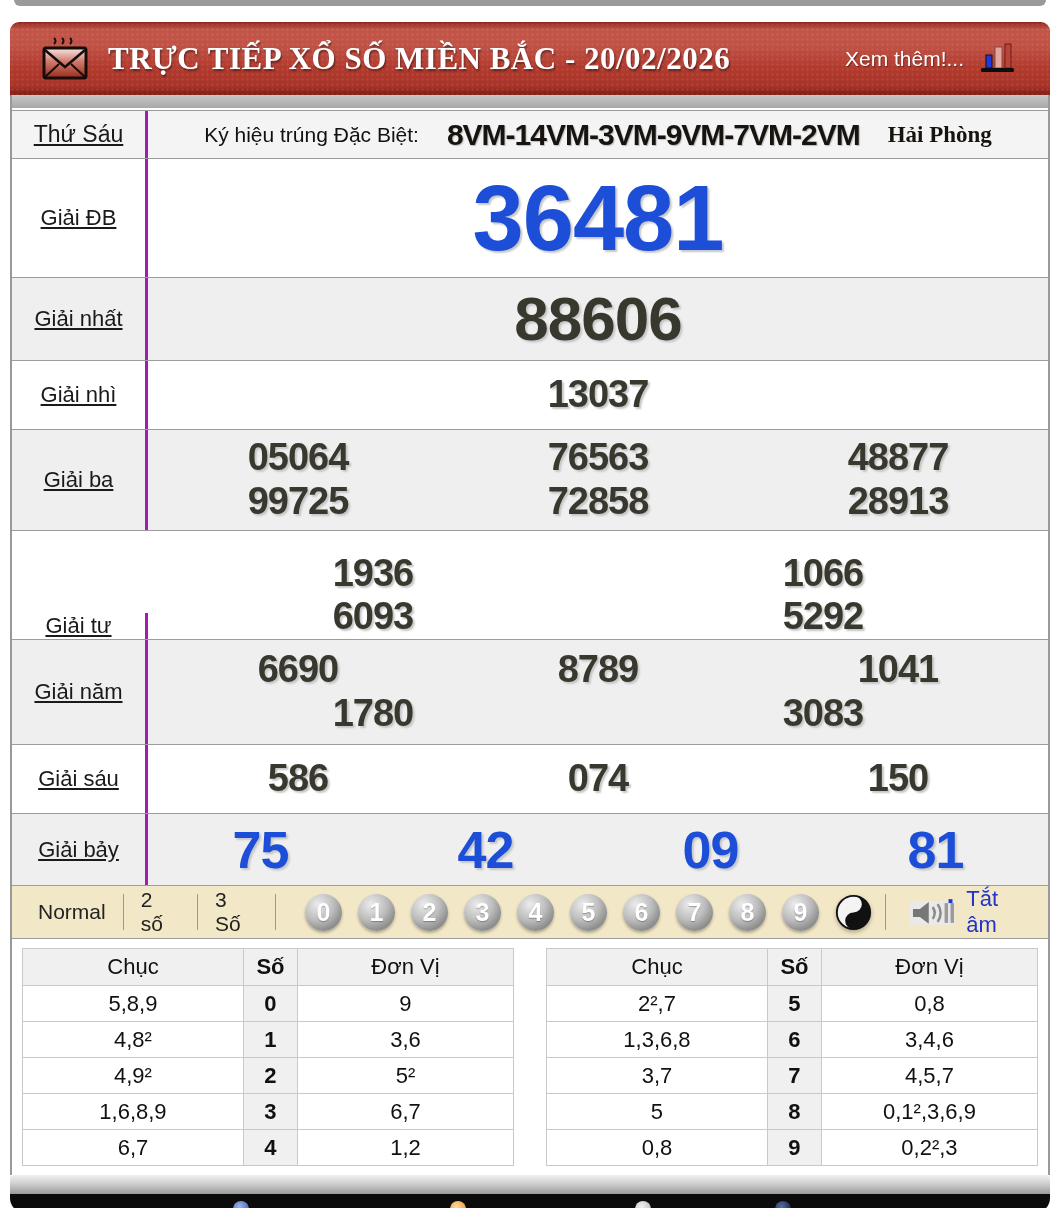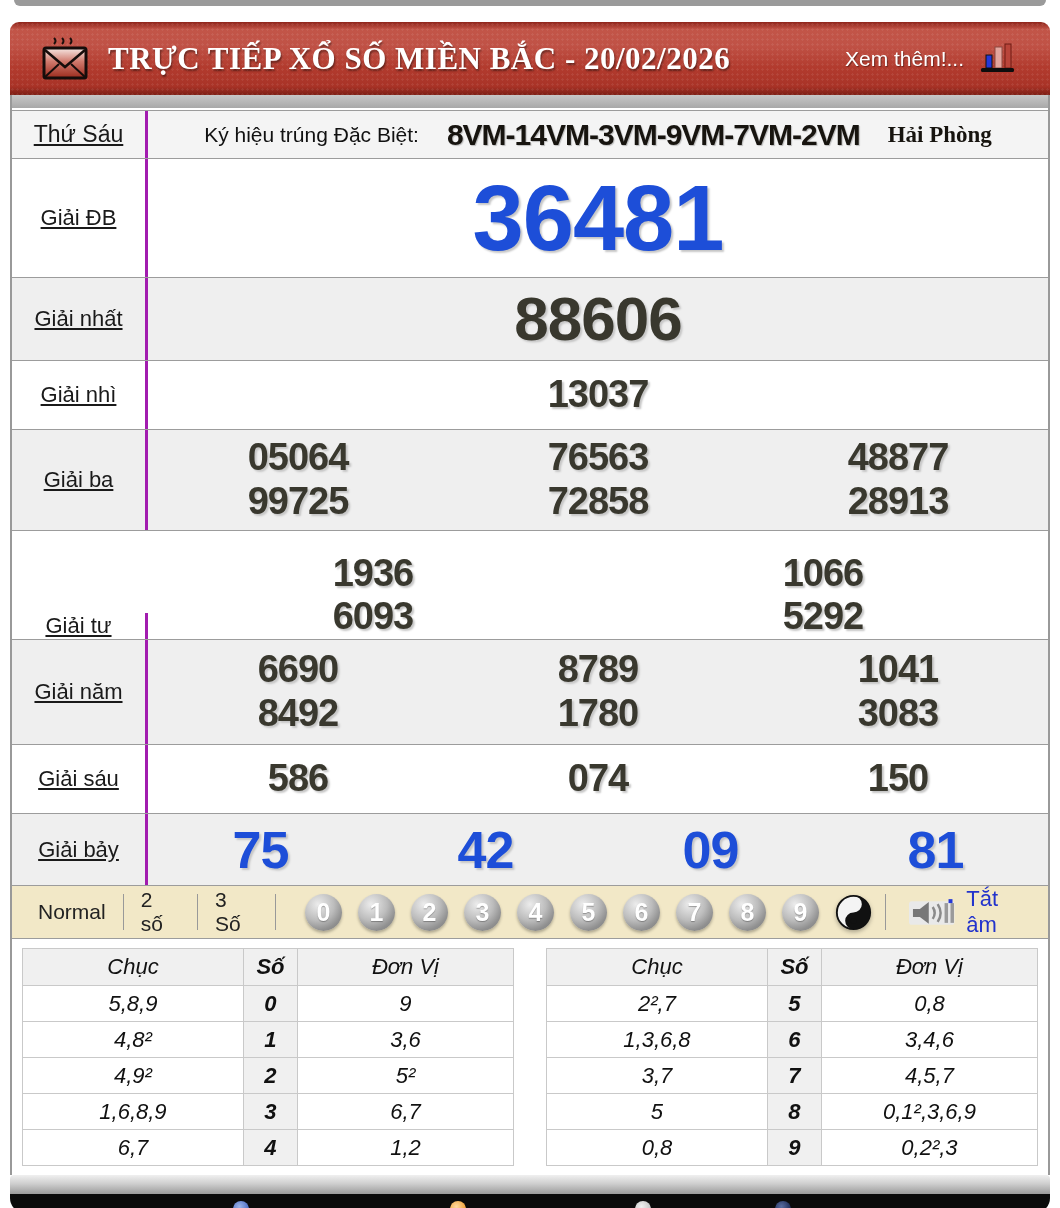--- a/index.html
+++ b/index.html
@@ -56,21 +56,21 @@
   .mode{font-size:21px;color:#222;cursor:pointer;padding:0 4px;}
   .tdiv{width:1px;height:36px;background:#999;margin:0 13px;}
   .balls{display:flex;align-items:center;gap:16px;margin-left:16px;}
   .ball{width:37px;height:37px;border-radius:50%;flex:none;cursor:pointer;
     background:radial-gradient(circle at 35% 28%,#ececec,#bcbcbc 45%,#909090 72%,#7b7b7b);
     color:#fff;font-weight:bold;font-size:25px;display:flex;align-items:center;justify-content:center;
     box-shadow:0 2px 3px rgba(0,0,0,.28);text-shadow:0 1px 1px rgba(0,0,0,.3);}
   .mute-wrap{margin-left:auto;display:flex;align-items:center;gap:10px;}
   .mute-label{color:#2233cc;font-size:22px;cursor:pointer;}
   
-  .stats{border-top:1px solid #9c9c9c;background:#fff;padding:9px 10px 9px;display:flex;gap:32px;font-style:italic;}
+  .stats{border-top:1px solid #9c9c9c;background:#fff;padding:9px 10px 9px;display:flex;gap:32px;}
   table.stat{flex:1;border-collapse:collapse;font-size:22px;color:#111;table-layout:fixed;}
   .stat th,.stat td{border:1px solid #c9c9c9;text-align:center;padding:0;}
   .stat th{height:36px;font-weight:normal;background:#f0f0f0;}
   .stat th.so-h{font-weight:bold;}
   .stat td{height:35px;background:#fff;}
   .stat td.so{background:#f0f0f0;font-weight:bold;}
   .col-chuc{width:45%;} .col-so{width:11%;} .col-dv{width:44%;}
   
   .footer-gray{height:19px;background:linear-gradient(#f0f0f0 0%,#cfcfcf 45%,#9b9b9b 100%);border-radius:4px 4px 0 0;}
   .footer-black{height:19px;background:#0b0b0b;border-radius:0 0 15px 15px;}
@@ -181,21 +181,20 @@
 
     <div class="row alt h-g5">
       <div class="row-label">Giải năm</div>
       <div class="row-body">
         <div class="numline">
           <div class="numcell num sz-mid">6690</div>
           <div class="numcell num sz-mid">8789</div>
           <div class="numcell num sz-mid">1041</div>
         </div>
         <div class="numline">
-          <div class="numcell num sz-mid">8492</div>
           <div class="numcell num sz-mid">1780</div>
           <div class="numcell num sz-mid">3083</div>
         </div>
       </div>
     </div>
 
     <div class="row h-g6">
       <div class="row-label">Giải sáu</div>
       <div class="row-body">
         <div class="numline">

